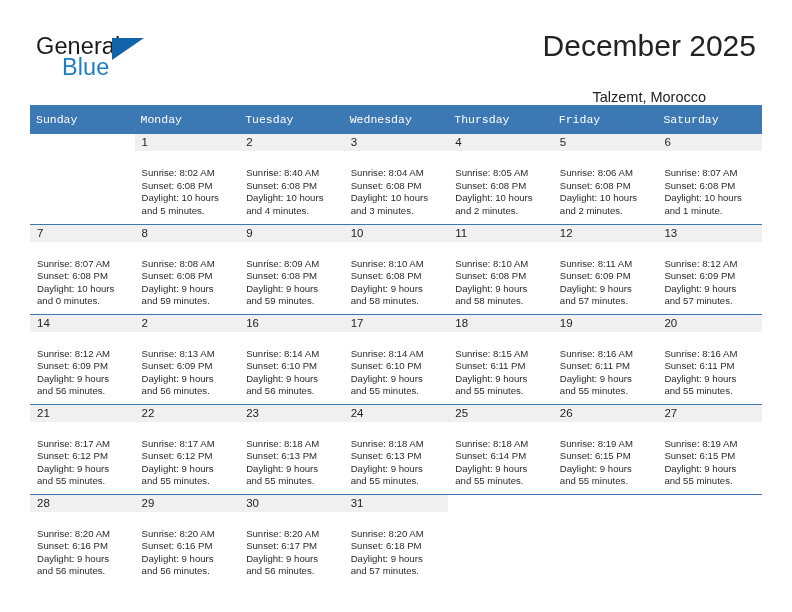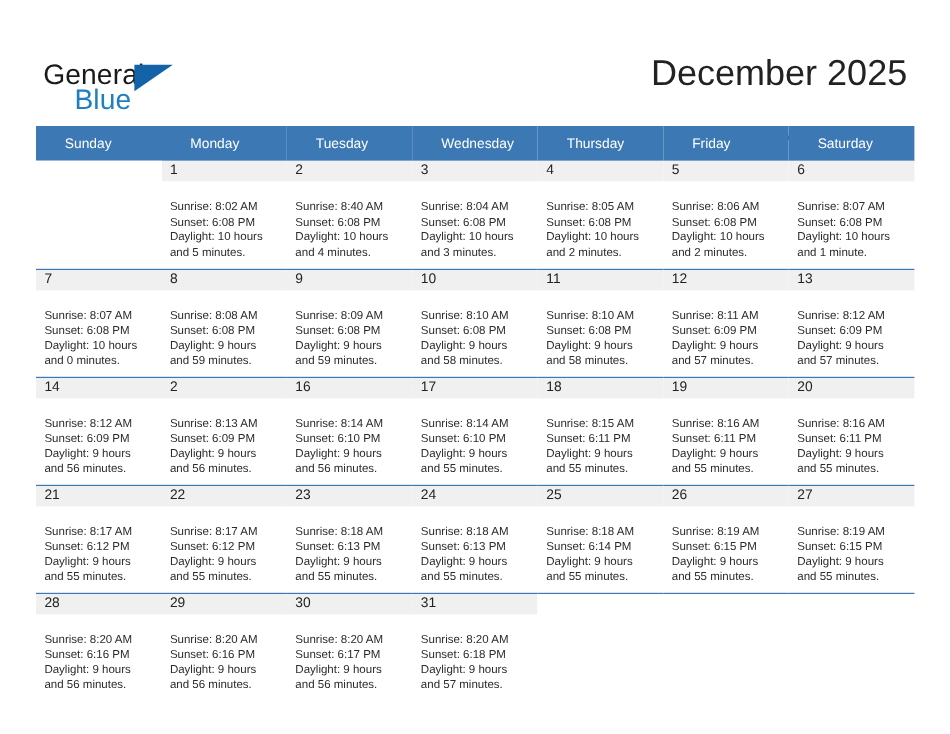--- a/index.html
+++ b/index.html
@@ -19,21 +19,21 @@
     position: relative;
     width: 792px;
     height: 612px;
     box-sizing: border-box;
   }
 
   
   .header {
     position: absolute;
     left: 0;
-    top: 16px;
+    top: 0;
     width: 792px;
     height: 100px;
   }
   .brand {
     position: absolute;
     left: 36px;
     top: 33px;
     width: 180px;
     height: 58px;
   }
@@ -99,23 +99,23 @@
     table-layout: fixed;
   }
   .calendar col { width: 104.57px; }
 
   thead th {
     background: #3c78b4;
     color: #ffffff;
     font-size: 11.5px;
     font-weight: normal;
     text-align: left;
-    padding: 5px 0 5px 24px;
+    padding: 5px 0 5px 6px;
     height: 19px;
-    font-family: Liberation Sans, sans-serif;
+    font-family: Liberation Mono, monospace;
     border: none;
   }
 
   tbody tr.week-row > td {
     vertical-align: top;
     padding: 0;
     border-top: 1px solid #3c78b4;
     height: 90px;
     box-sizing: border-box;
   }

